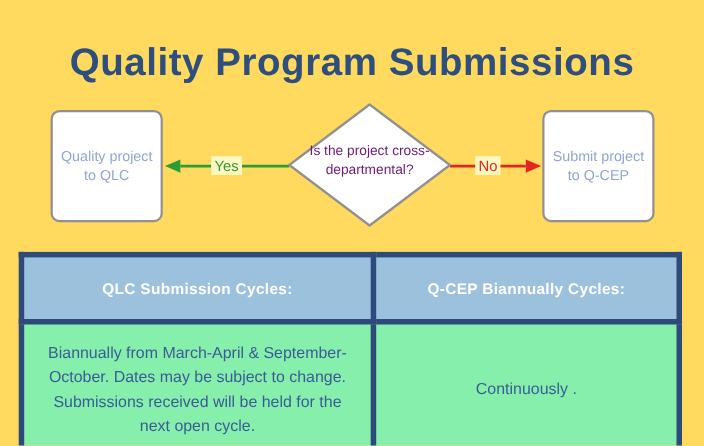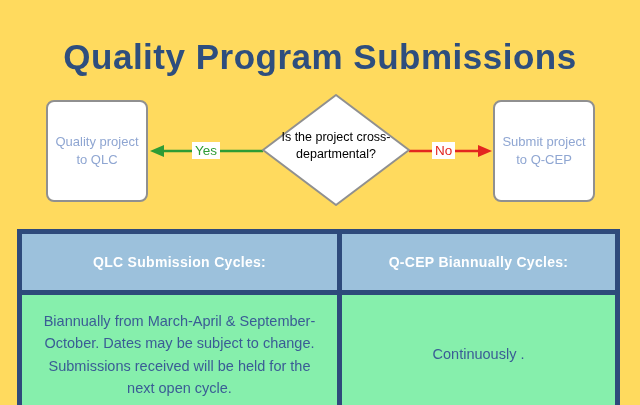--- a/index.html
+++ b/index.html
@@ -57,28 +57,28 @@
     padding: 4px;
   }
   .node-box.left  { left: 46px; }
   .node-box.right { left: 493px; }
   .diamond-label {
     position: absolute;
     left: 266px;
     top: 108px;
     width: 140px;
     text-align: center;
-    color: #000000;
+    color: #701a75;
     font-size: 12.5px;
     line-height: 1.35;
   }
   .edge-label {
     position: absolute;
     top: 121px;
-    background: #ffffff;
+    background: #fef9c3;
     padding: 0 3px;
     font-size: 13.5px;
     line-height: 17px;
   }
   .edge-label.yes {
     left: 192px;
     color: #2E9C35;
   }
   .edge-label.no {
     left: 432px;

